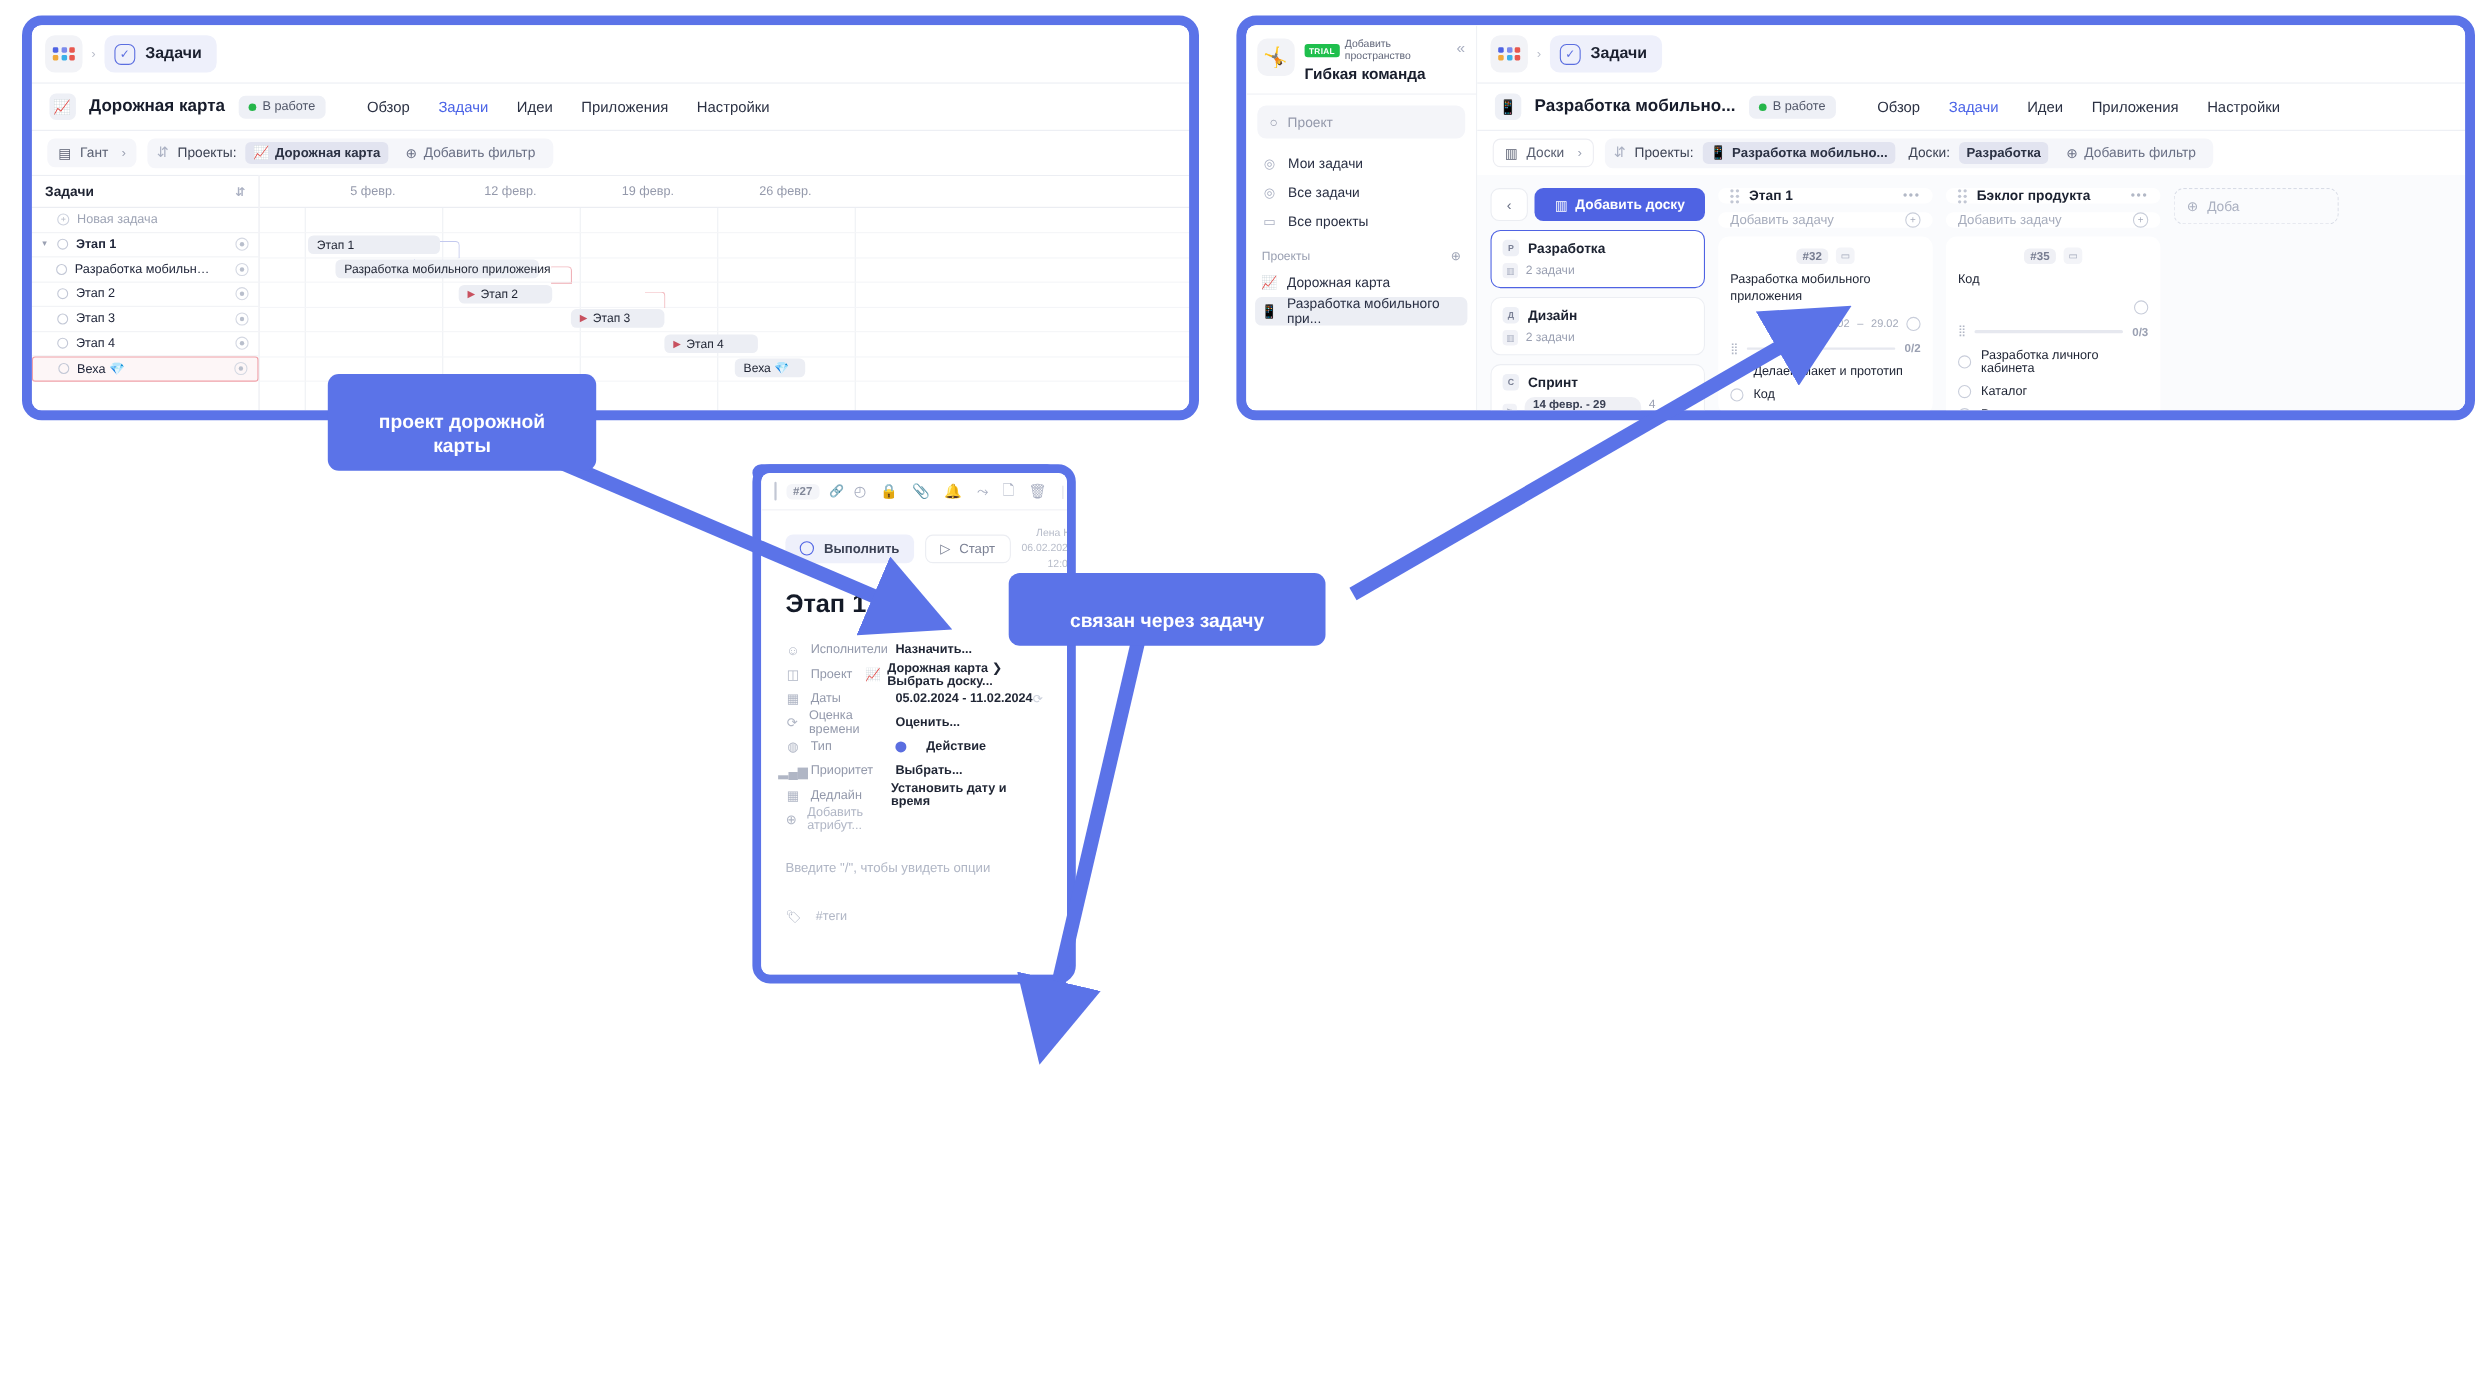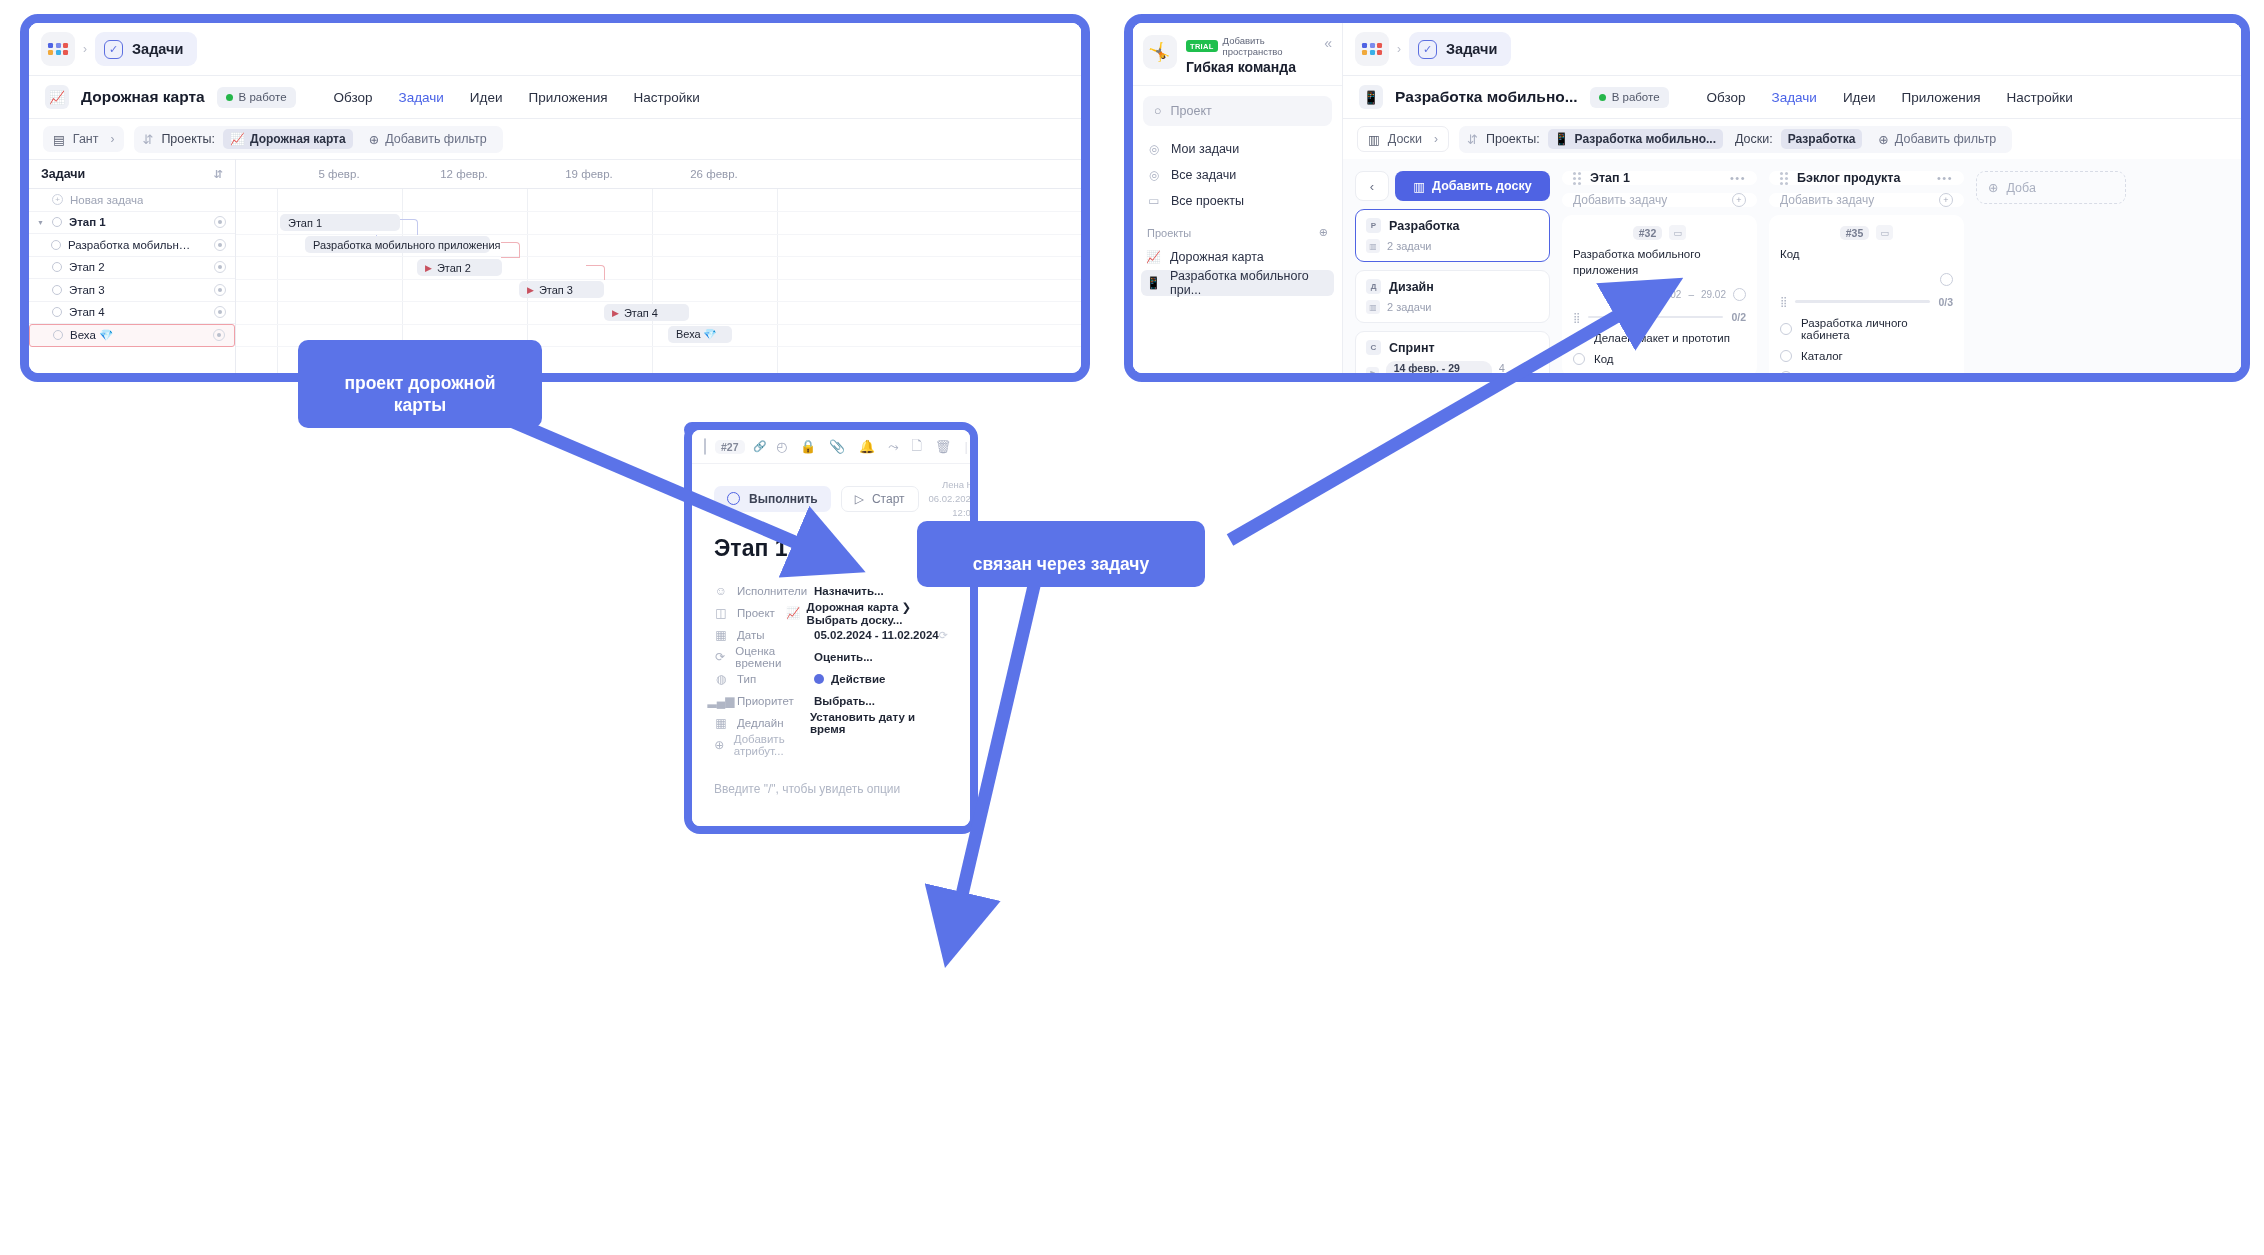--- a/index.html
+++ b/index.html
@@ -654,21 +654,21 @@
             </div>
           </div>
 
         </div>
       </div>
     </div>
   </div>
 
   <div class="modal" style="left:684px; top:422px; width:276px; height:0;"></div>
 
-  <div class="modal" style="left:684px; top:422px; width:294px; height:412px;">
+  <div class="modal" style="left:684px; top:422px; width:294px; height:472px;">
     <div class="win-inner">
       <div class="m-top">
         <span class="m-sqic"></span>
         <span class="m-id">#27</span>
         <span style="color:#b9bec9;font-size:11px">🔗</span>
         <span class="m-acts">
           <span>◴</span>
           <span>🔒</span>
           <span>📎</span>
           <span>🔔</span>
@@ -729,21 +729,21 @@
                 <span class="kico">⟳</span>
               <span>Оценка времени</span>
               </span>
             <span class="v">Оценить...</span>
           </div>
           <div class="attr">
             <span class="k">
                 <span class="kico">◍</span>
               <span>Тип</span>
               </span>
-            <span class="v" style="display:flex;align-items:center;gap:7px;">
+            <span class="v" style="display:flex;align-items:center;gap:18px;">
               <span style="width:10px;height:10px;border-radius:50%;background:#5b6ee0;display:inline-block;"></span>
               <span>Действие</span>
             </span>
           </div>
           <div class="attr">
             <span class="k">
                 <span class="kico">▂▄▆</span>
               <span>Приоритет</span>
               </span>
             <span class="v">Выбрать...</span>

